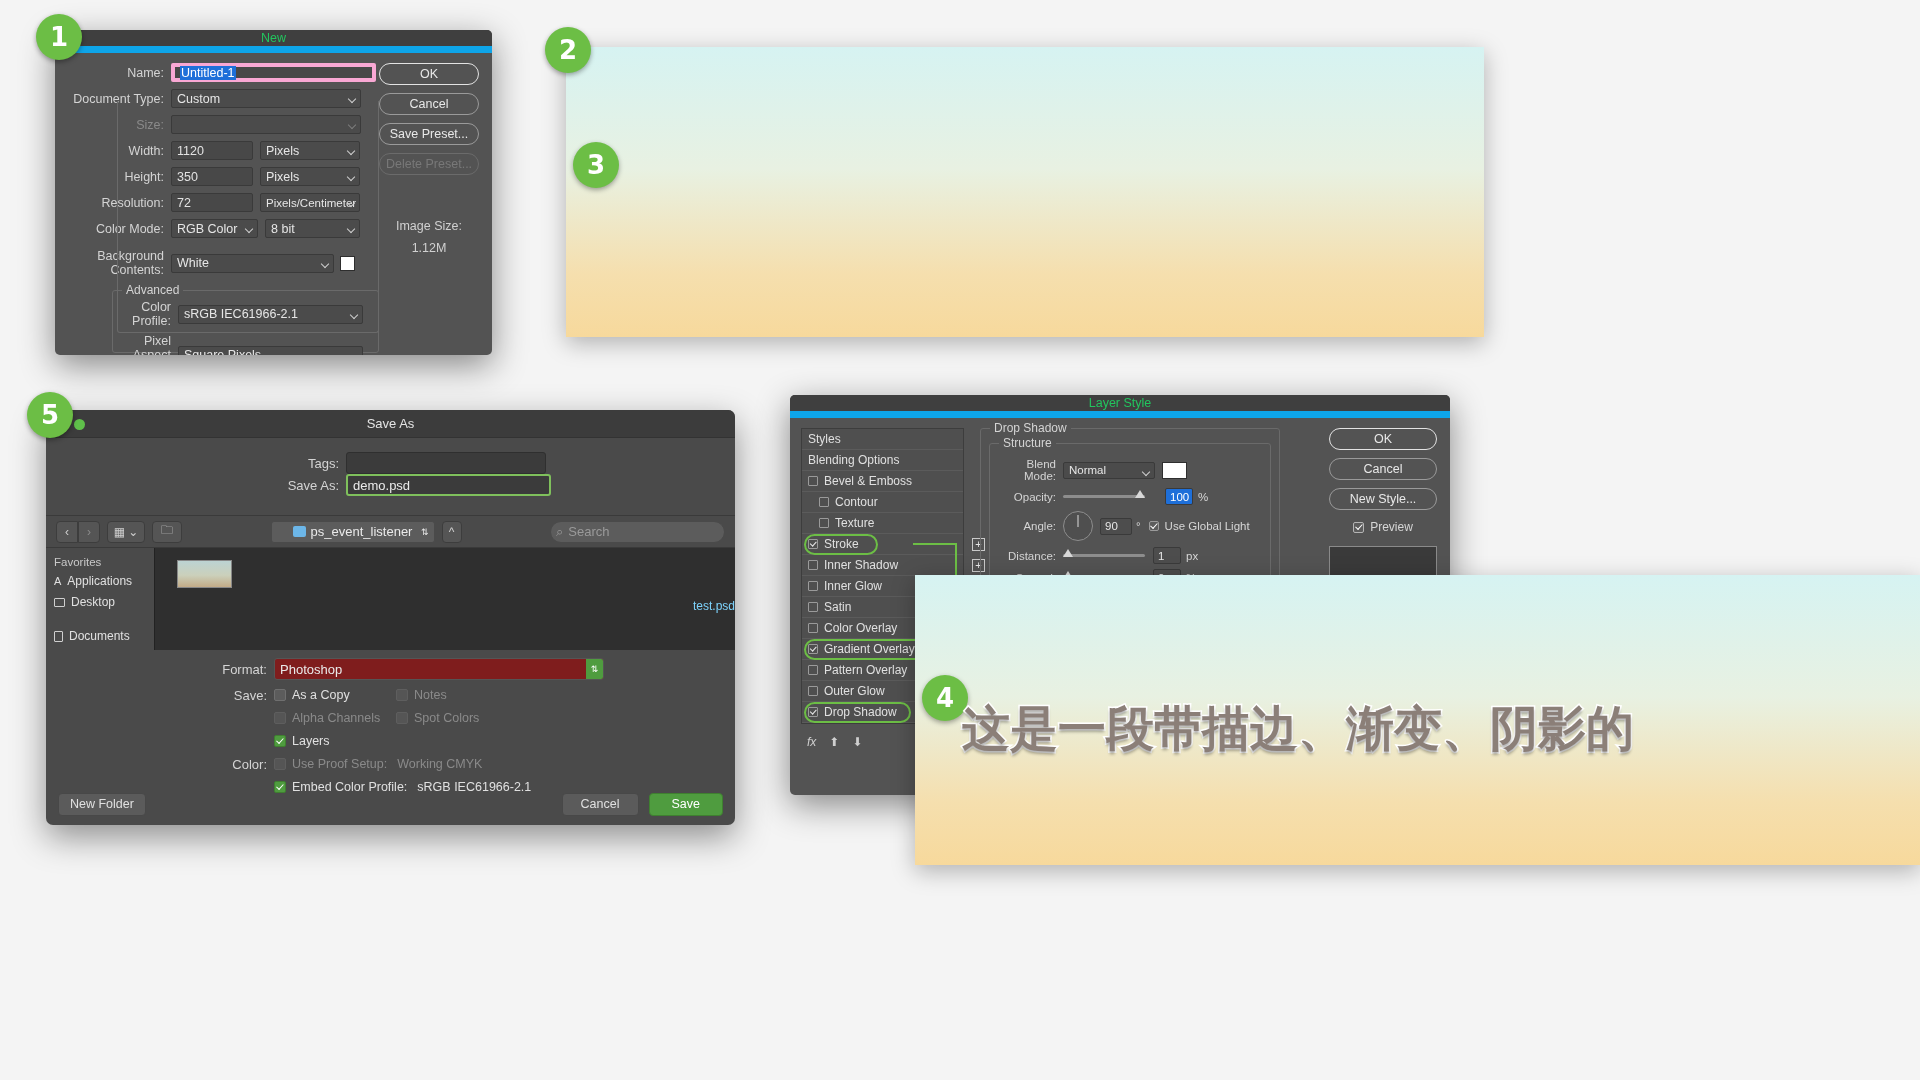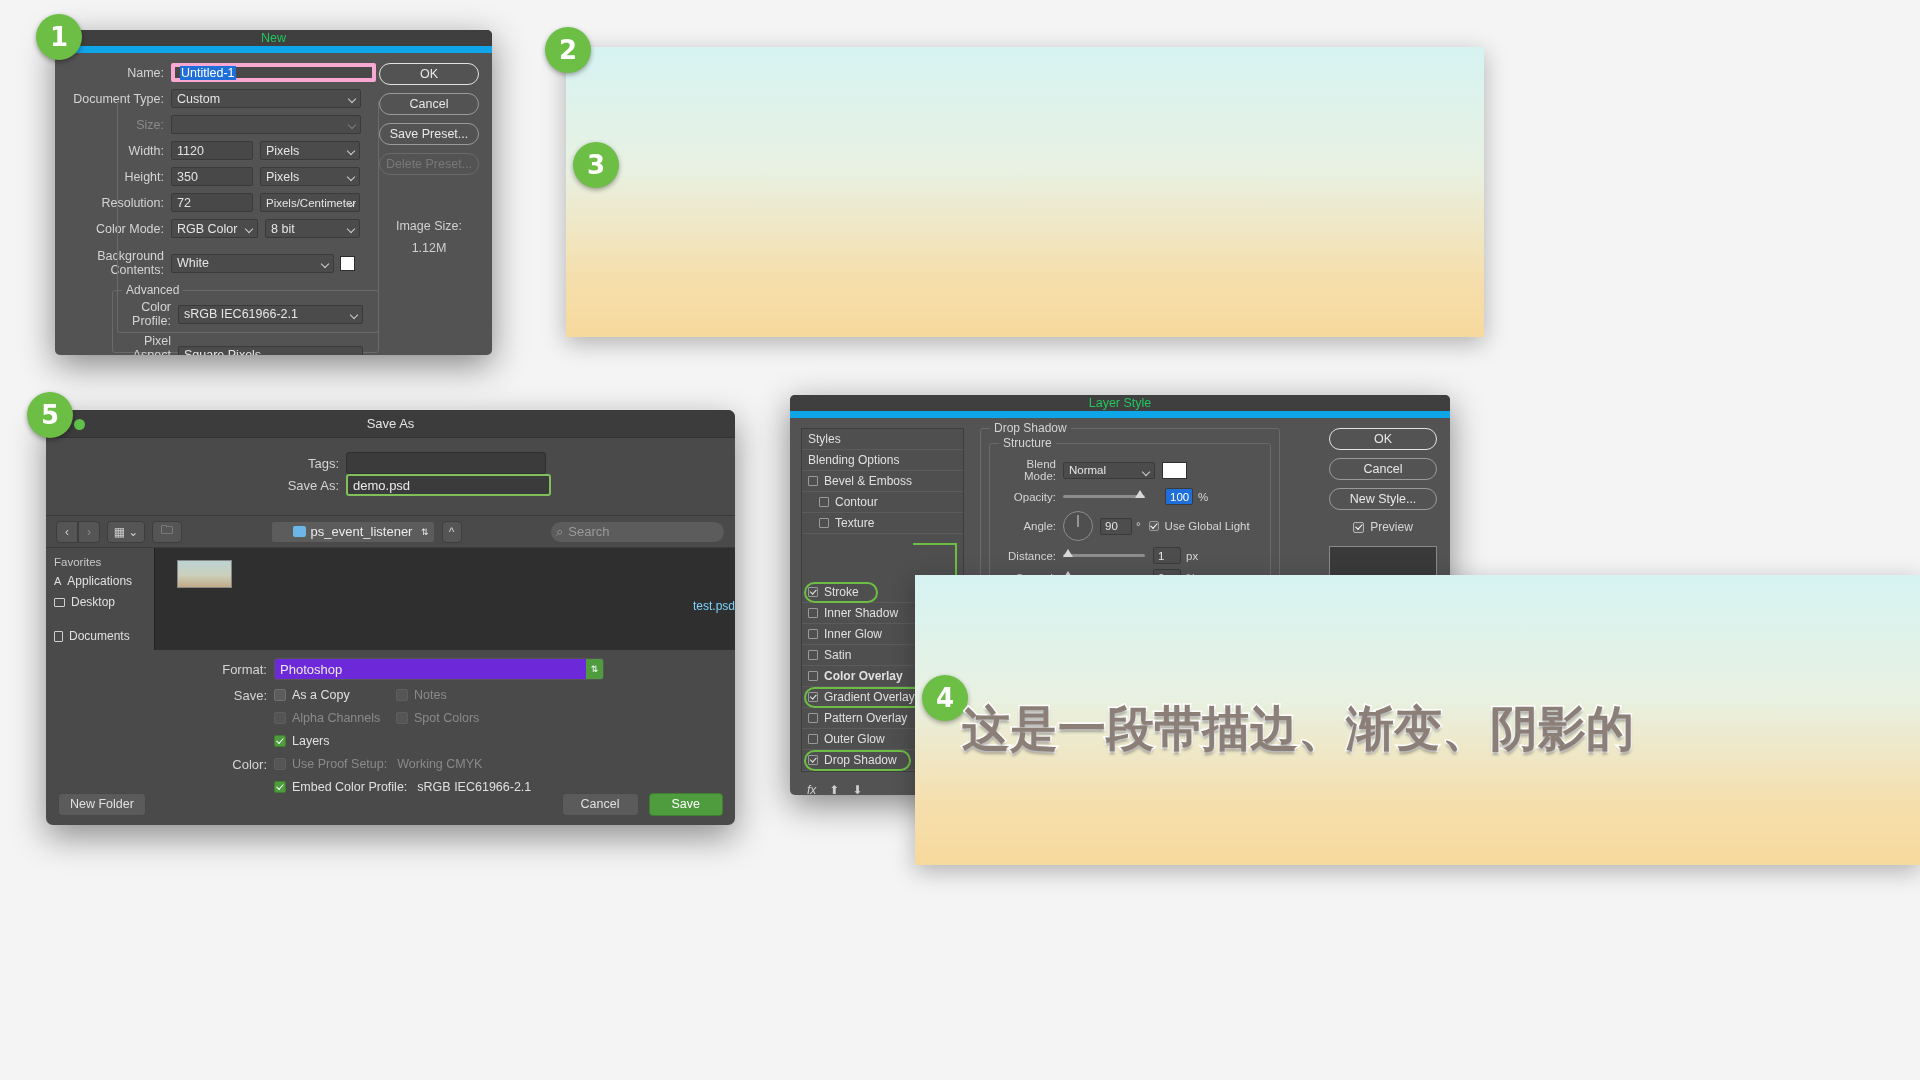--- a/index.html
+++ b/index.html
@@ -371,21 +371,21 @@
       <div style="flex:1; background:#2f2f2f; border-left:1px solid #222; padding:12px 0 0 22px;">
         <div style="width:55px; height:28px; border:1px solid #888;
                     background:linear-gradient(180deg,#bcd3d3 0%,#cbd0bb 55%,#c3ab87 100%);"></div>
         <div style="margin-top:11px; font-size:12px; color:#7dd3fc;text-align:right;">test.psd</div>
       </div>
     </div>
 
     <div style="padding:8px 0 0 0;">
       <div class="row" style="margin-bottom:8px;">
         <div class="lbl" style="width:228px; font-size:13px;">Format:</div>
-        <div class="mac-fld" style="width:330px; background:#6d28d9; border-color:#555; position:relative;">
+        <div class="mac-fld" style="width:330px; background:#7f1d1d; border-color:#555; position:relative;">
           <span>Photoshop</span>
           <span style="position:absolute; right:0; top:0; bottom:0; width:17px; background:#4f9c3f;
                        display:flex; align-items:center; justify-content:center; font-size:9px; color:#fff; border-radius:0 2px 2px 0;">⇅</span>
         </div>
       </div>
 
       <div style="display:flex;">
         <div class="lbl" style="width:228px; font-size:13px;">Save:</div>
         <div style="width:340px;">
           <div style="display:flex; gap:0; margin-bottom:9px;">
@@ -461,40 +461,40 @@
             <span>Bevel &amp; Emboss</span>
           </div>
           <div class="ls-item" style="padding-left: 17px;">
             <span class="ls-cbx"></span>
             <span>Contour</span>
           </div>
           <div class="ls-item" style="padding-left: 17px;">
             <span class="ls-cbx"></span>
             <span>Texture</span>
           </div>
-          <div class="ls-item" style="padding-left: 6px; margin-top: 48px;">
+          <div class="ls-item" style="padding-left: 6px;">
             <span class="ls-cbx on"></span>
             <span>Stroke</span>
             <span class="ls-ring" style="width: 73.6px;"></span>
             <span class="plusbox">+</span>
           </div>
           <div class="ls-item" style="padding-left: 6px;">
             <span class="ls-cbx"></span>
             <span>Inner Shadow</span>
             <span class="plusbox">+</span>
           </div>
           <div class="ls-item" style="padding-left: 6px;">
             <span class="ls-cbx"></span>
             <span>Inner Glow</span>
           </div>
           <div class="ls-item" style="padding-left: 6px;">
             <span class="ls-cbx"></span>
             <span>Satin</span>
           </div>
-          <div class="ls-item" style="padding-left: 6px; font-weight: bold;">
+          <div class="ls-item" style="padding-left: 6px;">
             <span class="ls-cbx"></span>
             <span>Color Overlay</span>
           </div>
           <div class="ls-item" style="padding-left: 6px;">
             <span class="ls-cbx on"></span>
             <span>Gradient Overlay</span>
             <span class="ls-ring" style="width: 139.6px;"></span>
           </div>
           <div class="ls-item" style="padding-left: 6px;">
             <span class="ls-cbx"></span>

